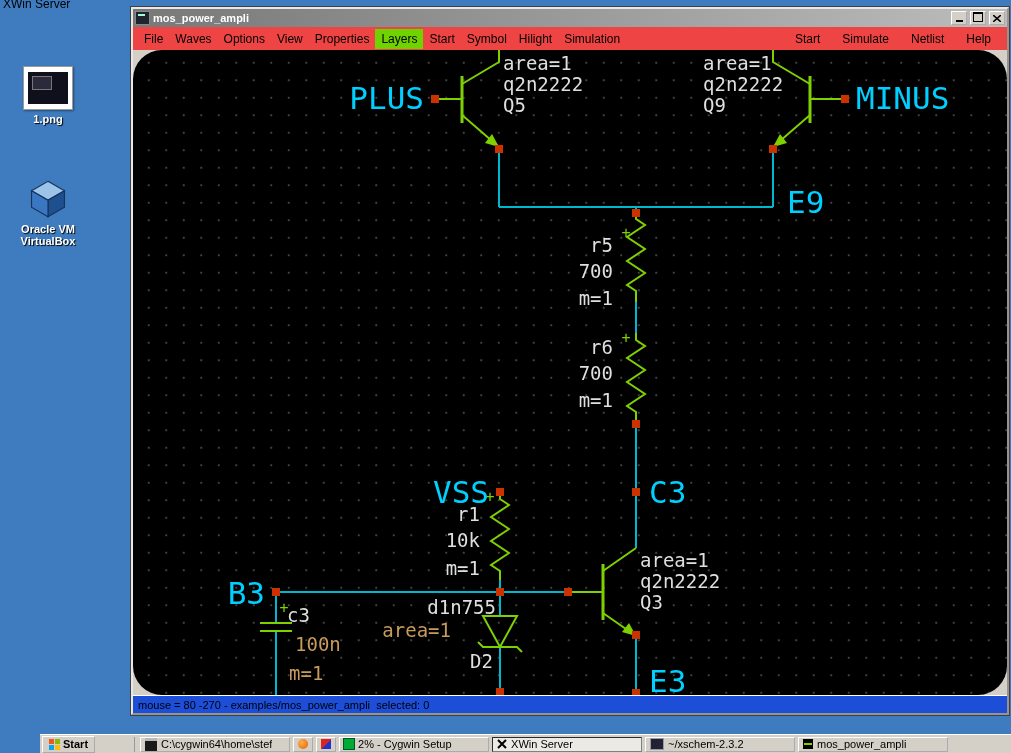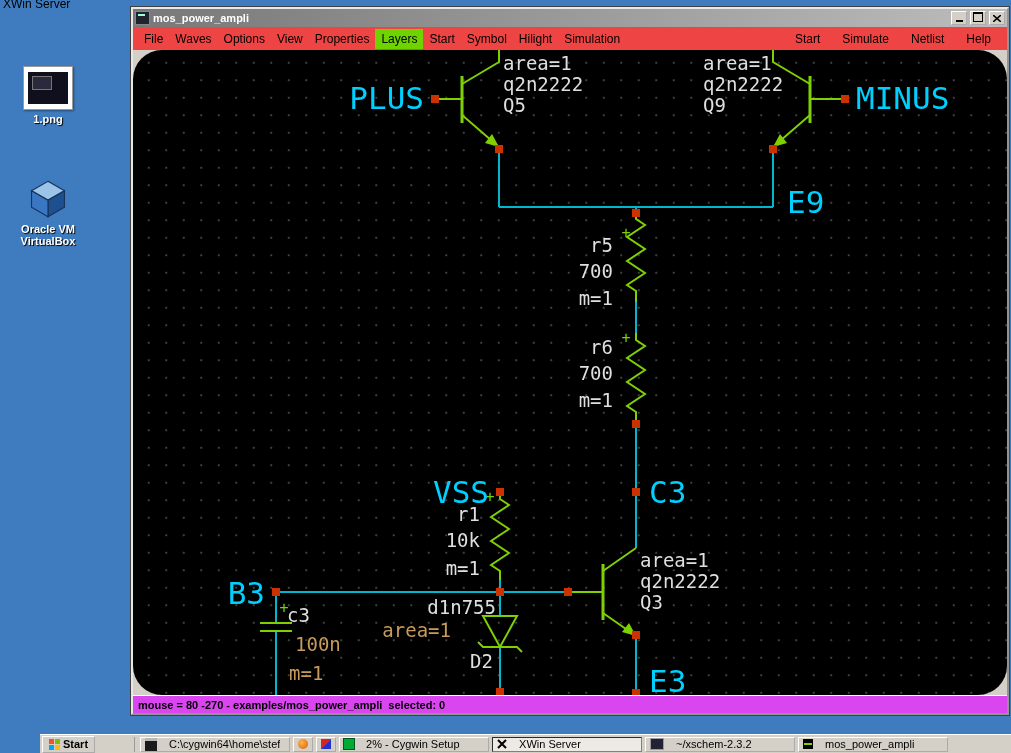--- a/index.html
+++ b/index.html
@@ -34,38 +34,38 @@
   .menu-item.hl{background:#6FD300;}
   .menu-right .menu-item{padding:3px 11px;}
   .menu-spacer{flex:1;}
   .menu-right{display:flex;}
   .canvas{
     flex:1 1 auto;position:relative;background-color:#000;overflow:hidden;
     background-image:radial-gradient(circle,#424242 1px,transparent 1.3px);
     background-size:17.5px 17.5px;background-position:7px 4px;border-radius:29px;
   }
   .canvas svg{position:absolute;left:0;top:0;}
-  .statusbar{height:17px;background:#d946ef;border-top:1px solid #fff;font-size:11px;color:#000;display:flex;align-items:center;padding:0 5px;white-space:pre;flex:0 0 auto;font-weight:bold;}
+  .statusbar{height:17px;background:#1d4ed8;border-top:1px solid #fff;font-size:11px;color:#000;display:flex;align-items:center;padding:0 5px;white-space:pre;flex:0 0 auto;}
   
   svg text{font-family:"DejaVu Sans Mono", monospace;}
   .t-white{fill:#DFDFDF;font-size:19px;}
   .t-tan{fill:#C79B5C;font-size:19px;}
   .t-cyan{fill:#00D0FF;font-size:31px;}
   .t-plus{fill:#7FD000;font-size:15px;}
   .sym{stroke:#7FD000;stroke-width:2;fill:none;}
   .sym-thick{stroke:#7FD000;stroke-width:3;fill:none;}
   .wire{stroke:#00B7CE;stroke-width:2;fill:none;}
   .arrow{fill:#7FD000;stroke:none;}
   
   #taskbar{position:absolute;left:0;bottom:0;width:1011px;height:19px;background:#D4D0C8;border-top:1px solid #fff;display:flex;align-items:center;gap:3px;padding:1px 2px;box-sizing:border-box;margin-left:40px;}
   .start-btn{display:flex;align-items:center;gap:3px;font-weight:bold;font-size:11px;color:#000;padding:0 6px;height:15px;border:1px outset #fff;background:#D4D0C8;}
   .flag{display:grid;grid-template-columns:5px 5px;grid-template-rows:5px 5px;gap:1px;}
   .flag i{display:block;}
   .ql-spacer{width:36px;height:15px;border-right:1px solid #9a9a9a;margin-right:2px;}
-  .task-btn{display:flex;align-items:center;gap:12px;font-size:11px;color:#000;height:15px;border:1px outset #fff;background:#D4D0C8;padding:0 4px;width:150px;box-sizing:border-box;overflow:hidden;white-space:nowrap;}
+  .task-btn{display:flex;align-items:center;gap:4px;font-size:11px;color:#000;height:15px;border:1px outset #fff;background:#D4D0C8;padding:0 4px;width:150px;box-sizing:border-box;overflow:hidden;white-space:nowrap;}
   .task-btn.small{width:20px;justify-content:center;}
   .task-btn.active{border:1px inset #808080;background:#ECEAE4;}
   .task-btn .lbl{overflow:hidden;text-overflow:clip;}
   .ic{flex:0 0 auto;display:inline-block;}
   .ic-cmd{width:12px;height:10px;background:#1a1a1a;border-top:3px solid #b8b8b8;}
   .ic-orange{width:10px;height:10px;border-radius:50%;background:radial-gradient(circle at 35% 35%,#ffb24d,#e05e00);}
   .ic-media{width:10px;height:10px;background:linear-gradient(135deg,#d22 50%,#23c 50%);}
   .ic-cygwin{width:10px;height:10px;background:#0a3;outline:1px solid #052;}
   .ic-term{width:12px;height:10px;background:#223;border:1px solid #99a;}
   .ic-schem{width:10px;height:10px;background:#000;position:relative;}

